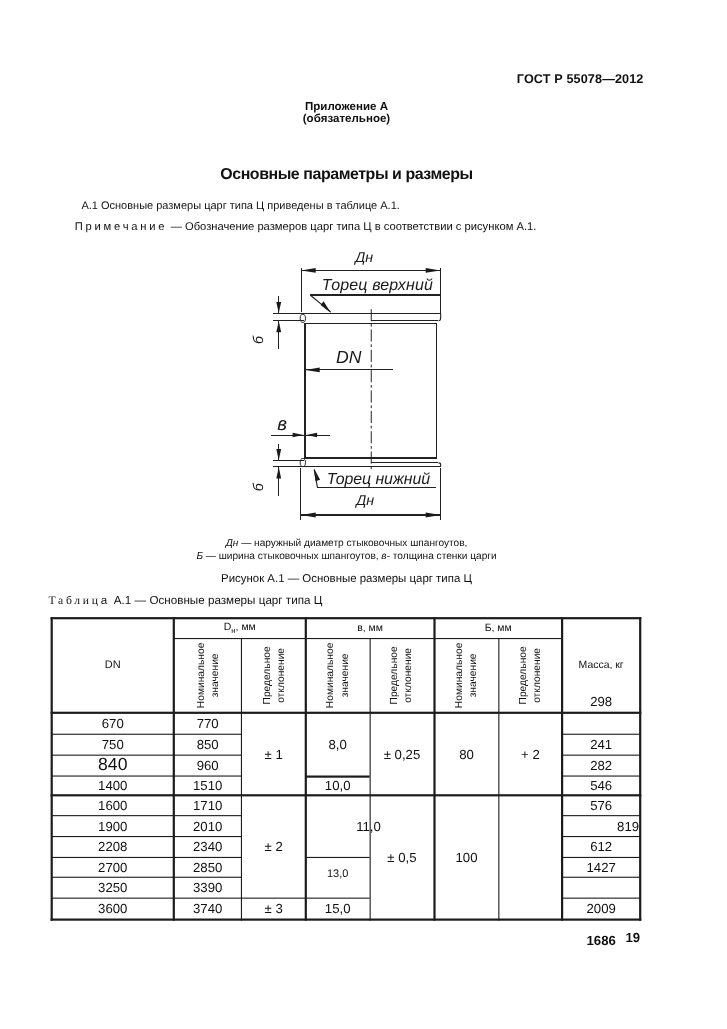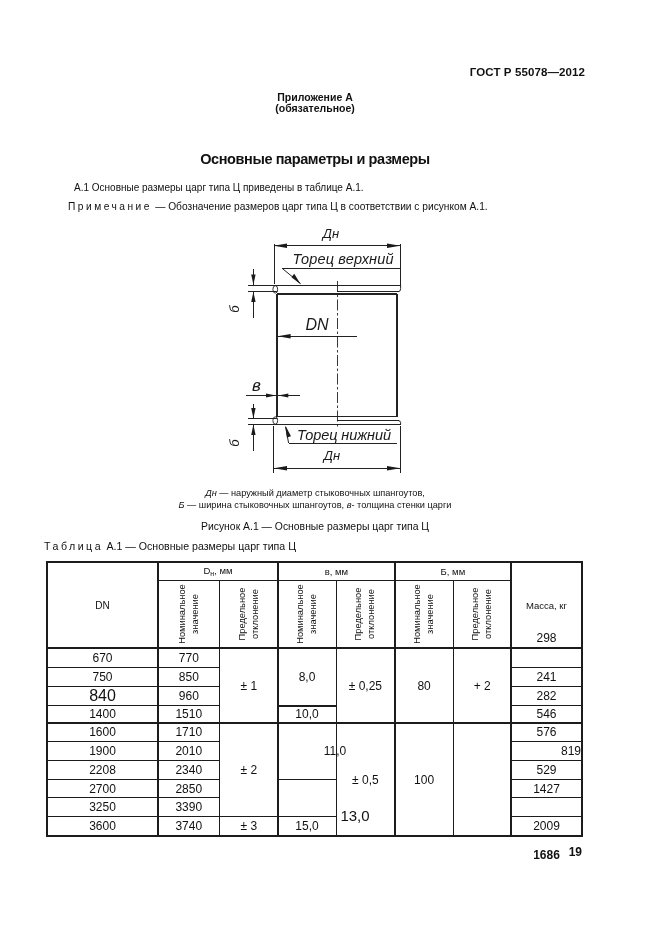--- a/index.html
+++ b/index.html
@@ -99,21 +99,21 @@
 <text x="256.5" y="390.5" font-size="17" text-anchor="middle">в</text>
 <text x="344" y="440" font-size="14.5" text-anchor="middle" textLength="94">Торец нижний</text>
 <text x="332" y="459.5" font-size="13" text-anchor="middle">Дн</text>
 <text transform="translate(239,309) rotate(-90)" font-size="13" text-anchor="middle">б</text>
 <text transform="translate(239,443) rotate(-90)" font-size="13" text-anchor="middle">б</text>
 </g>
 </svg>
 
 <div class="abs ctr" style="top:488px;font-size:9.2px;line-height:11.5px;"><i>Дн</i> — наружный диаметр стыковочных шпангоутов,<br><i>Б</i> — ширина стыковочных шпангоутов, <i>в</i>- толщина стенки царги</div>
 <div class="abs ctr" style="top:521px;font-size:10.4px;">Рисунок А.1 — Основные размеры царг типа Ц</div>
-<div class="abs" style="top:540px;left:44px;font-size:10.6px;"><span style="letter-spacing:2.5px;">Таблиц</span>а&nbsp; А.1 — Основные размеры царг типа Ц</div>
+<div class="abs" style="top:540px;left:44px;font-size:10.6px;"><span style="letter-spacing:2.5px;font-family:Liberation Serif, serif;">Таблиц</span>а&nbsp; А.1 — Основные размеры царг типа Ц</div>
 
 <div class="abs" style="left:46.00px;top:561px;width:2px;height:275.6px;background:#1c1c1c;"></div>
 <div class="abs" style="left:157.00px;top:561px;width:2px;height:275.6px;background:#1c1c1c;"></div>
 <div class="abs" style="left:219.00px;top:579.5px;width:1px;height:257.1px;background:#1c1c1c;"></div>
 <div class="abs" style="left:277.00px;top:561px;width:2px;height:275.6px;background:#1c1c1c;"></div>
 <div class="abs" style="left:335.50px;top:579.5px;width:1px;height:257.1px;background:#1c1c1c;"></div>
 <div class="abs" style="left:393.80px;top:561px;width:2px;height:275.6px;background:#1c1c1c;"></div>
 <div class="abs" style="left:453.00px;top:579.5px;width:1px;height:257.1px;background:#1c1c1c;"></div>
 <div class="abs" style="left:510.00px;top:561px;width:2px;height:275.6px;background:#1c1c1c;"></div>
 <div class="abs" style="left:581.00px;top:561px;width:2px;height:275.6px;background:#1c1c1c;"></div>
@@ -174,37 +174,37 @@
 <div class="abs tc" style="left:188.8px;top:714.4px;font-size:12px;">1510</div>
 <div class="abs tc" style="left:546.5px;top:714.4px;font-size:12px;">546</div>
 <div class="abs tc" style="left:102.5px;top:732.3px;font-size:12px;">1600</div>
 <div class="abs tc" style="left:188.8px;top:732.3px;font-size:12px;">1710</div>
 <div class="abs tc" style="left:546.5px;top:732.3px;font-size:12px;">576</div>
 <div class="abs tc" style="left:102.5px;top:750.8px;font-size:12px;">1900</div>
 <div class="abs tc" style="left:188.8px;top:750.8px;font-size:12px;">2010</div>
 <div class="abs tc" style="left:571px;top:750.8px;font-size:12px;">819</div>
 <div class="abs tc" style="left:102.5px;top:769.7px;font-size:12px;">2208</div>
 <div class="abs tc" style="left:188.8px;top:769.7px;font-size:12px;">2340</div>
-<div class="abs tc" style="left:546.5px;top:769.7px;font-size:12px;">529</div>
+<div class="abs tc" style="left:546.5px;top:769.7px;font-size:12px;">612</div>
 <div class="abs tc" style="left:102.5px;top:788.5px;font-size:12px;">2700</div>
 <div class="abs tc" style="left:188.8px;top:788.5px;font-size:12px;">2850</div>
 <div class="abs tc" style="left:546.5px;top:788.5px;font-size:12px;">1427</div>
 <div class="abs tc" style="left:102.5px;top:807.2px;font-size:12px;">3250</div>
 <div class="abs tc" style="left:188.8px;top:807.2px;font-size:12px;">3390</div>
 <div class="abs tc" style="left:546.5px;top:855px;font-size:12px;font-weight:bold;">1686</div>
 <div class="abs tc" style="left:102.5px;top:826.1px;font-size:12px;">3600</div>
 <div class="abs tc" style="left:188.8px;top:826.1px;font-size:12px;">3740</div>
 <div class="abs tc" style="left:546.5px;top:826.1px;font-size:12px;">2009</div>
 <div class="abs tc" style="left:248.8px;top:685.6px;font-size:12px;">± 1</div>
 <div class="abs tc" style="left:248.8px;top:770.0px;font-size:12px;">± 2</div>
 <div class="abs tc" style="left:248.8px;top:826.1px;font-size:12px;">± 3</div>
 <div class="abs tc" style="left:307.0px;top:676.8px;font-size:12px;">8,0</div>
 <div class="abs tc" style="left:307.0px;top:714.4px;font-size:12px;">10,0</div>
 <div class="abs tc" style="left:307.0px;top:751.2px;font-size:12px;margin-left:28px;">11,0</div>
-<div class="abs tc" style="left:307.0px;top:815px;font-size:15px;margin-left:48px;">13,0</div>
+<div class="abs tc" style="left:307.0px;top:795px;font-size:10px;">13,0</div>
 <div class="abs tc" style="left:307.0px;top:826.1px;font-size:12px;">15,0</div>
 <div class="abs tc" style="left:365.4px;top:685.6px;font-size:12px;">± 0,25</div>
 <div class="abs tc" style="left:365.4px;top:779.5px;font-size:12px;">± 0,5</div>
 <div class="abs tc" style="left:424.1px;top:685.6px;font-size:12px;">80</div>
 <div class="abs tc" style="left:424.1px;top:779.5px;font-size:12px;">100</div>
 <div class="abs tc" style="left:482.2px;top:685.6px;font-size:12px;">+ 2</div>
 
 <div class="abs" style="top:845px;left:0;width:582px;text-align:right;font-size:12px;font-weight:bold;">19</div>
 
 </body></html>

